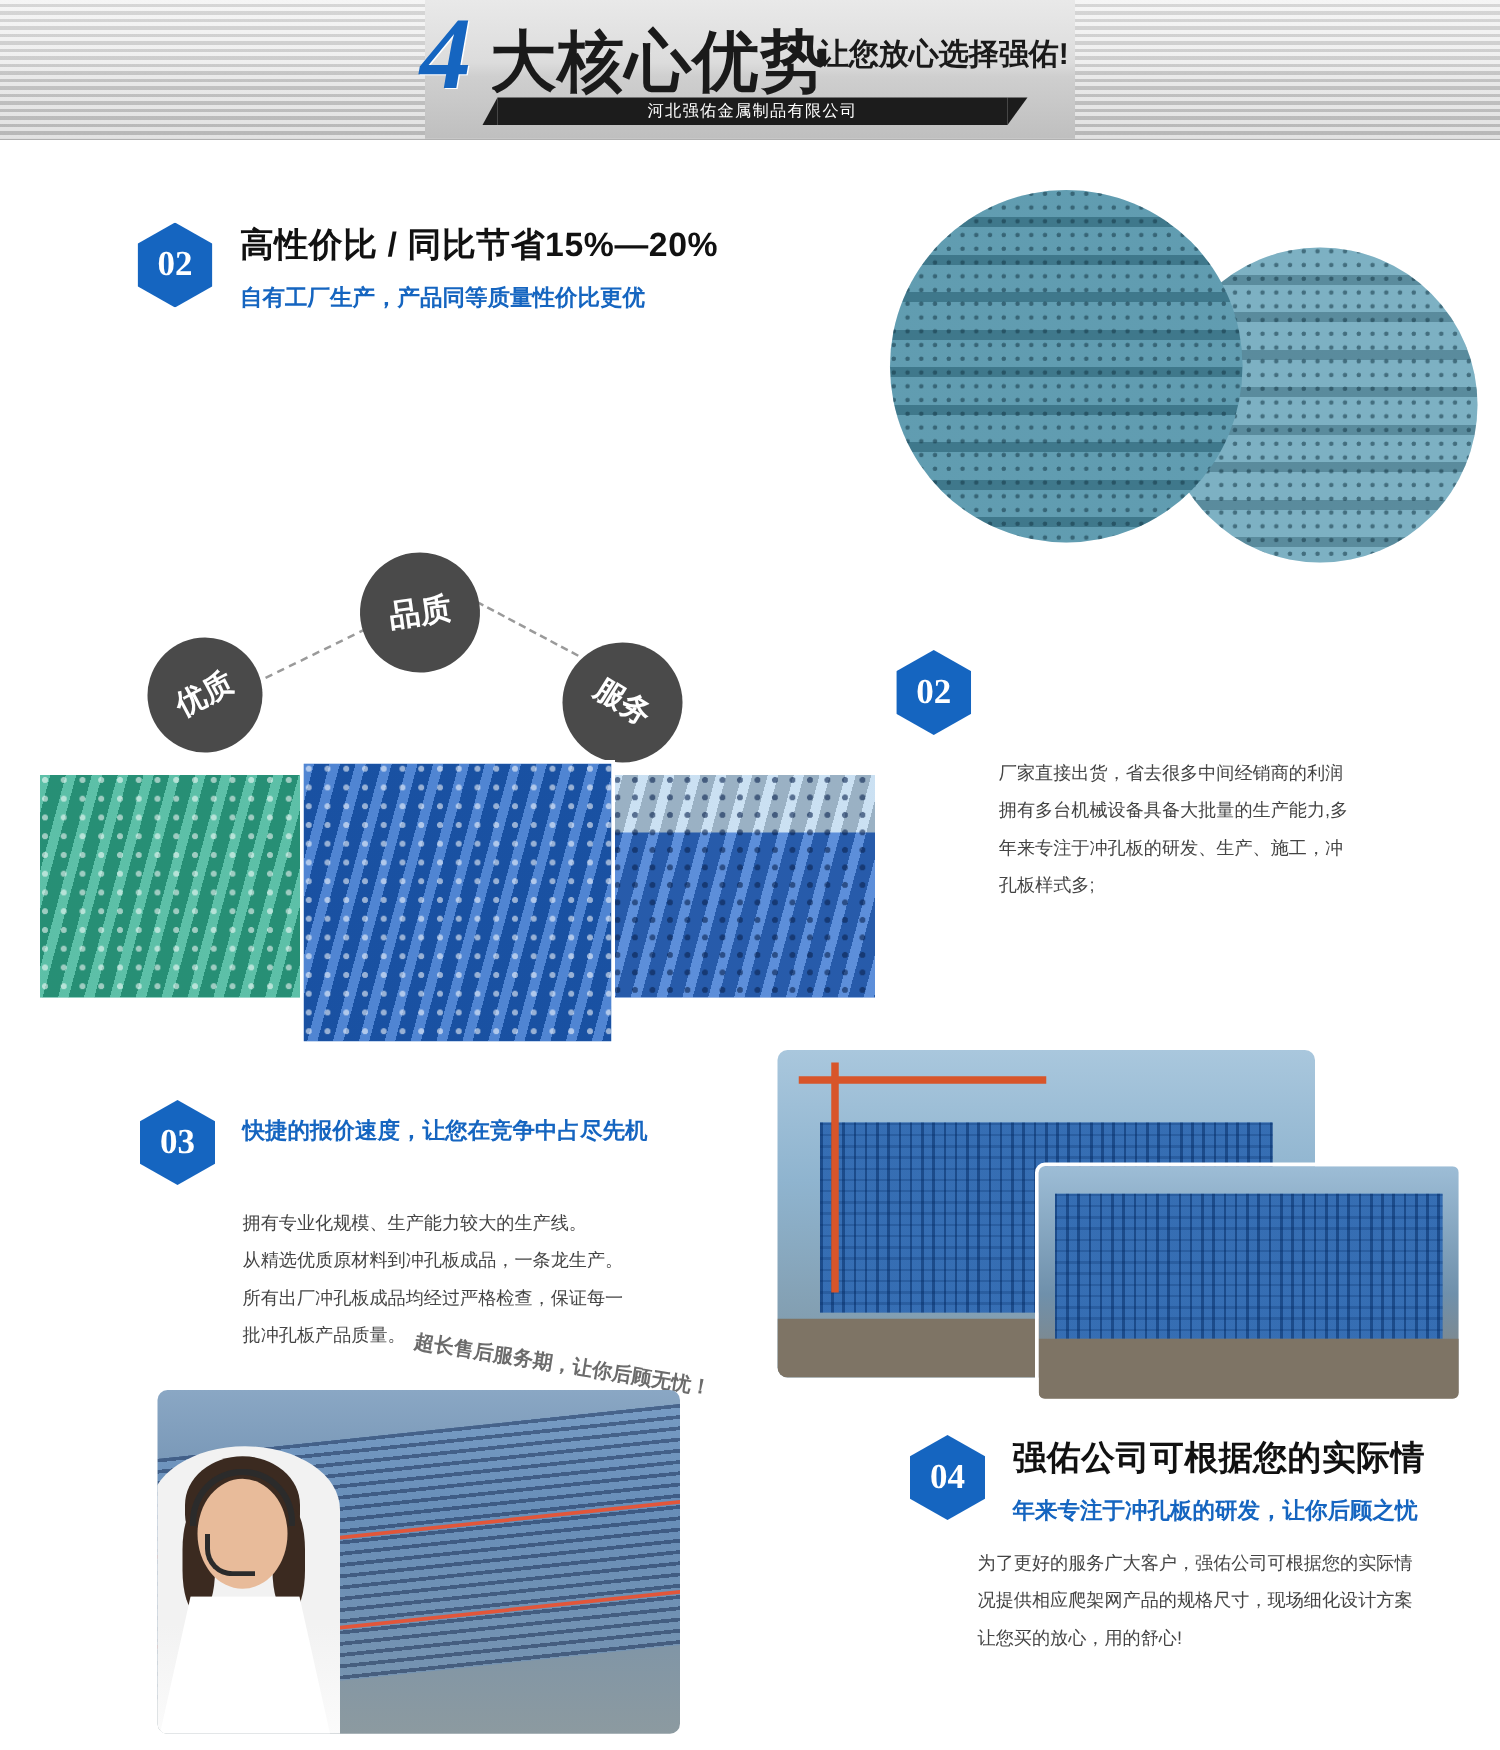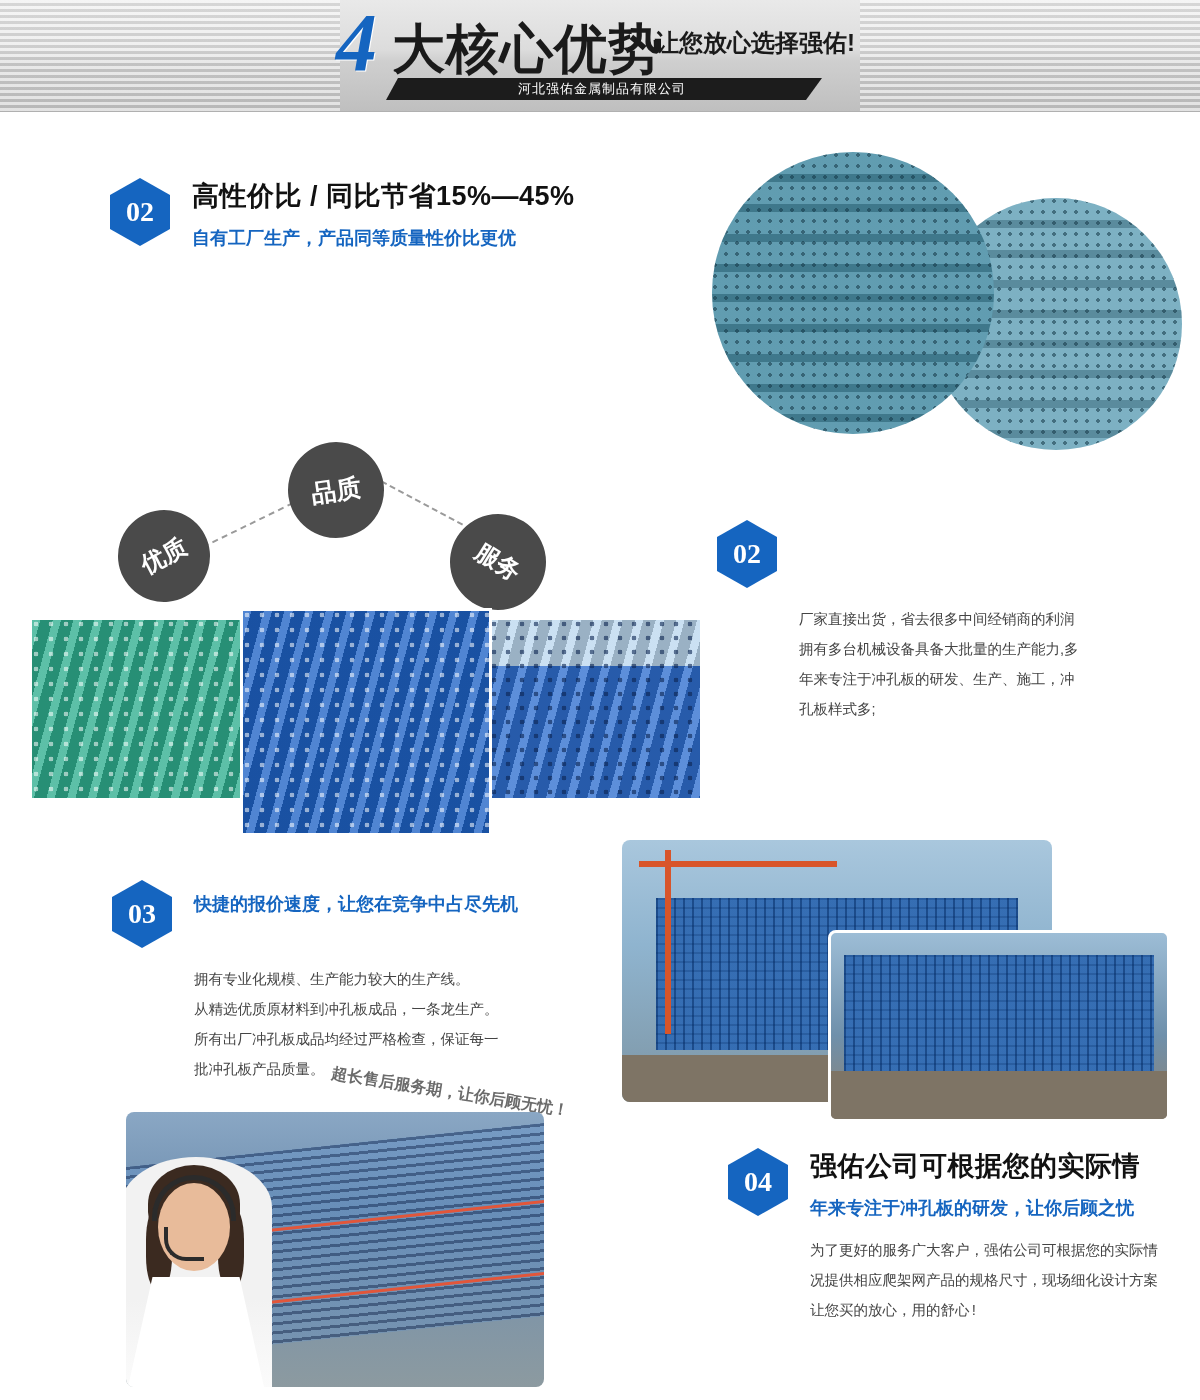--- a/index.html
+++ b/index.html
@@ -330,21 +330,21 @@
     <div class="head-title">大核心优势</div>
     <div class="head-sub">让您放心选择强佑!</div>
     <div class="head-ribbon">河北强佑金属制品有限公司</div>
   </div>
 </div>
 
 <div class="sec01">
   <div class="row">
     <div class="hexnum">02</div>
     <div style="flex:1;">
-      <div class="blk-title">高性价比 / 同比节省15%—45%</div>
+      <div class="blk-title">高性价比 / 同比节省15%—20%</div>
       <div class="blk-sub">自有工厂生产，产品同等质量性价比更优</div>
     </div>
   </div>
 </div>
 
 <div class="circle-img-b">
   <div class="slats"></div>
   <div class="perf"></div>
 </div>
 <div class="circle-img-a">
@@ -433,16 +433,16 @@
 </div>
 
 <div class="sec04">
   <div class="row">
     <div class="hexnum">04</div>
     <div style="flex:1;">
       <div class="blk-title">强佑公司可根据您的实际情</div>
       <div class="blk-sub">年来专注于冲孔板的研发，让你后顾之忧</div>
     </div>
   </div>
-  <div class="blk-body" style="margin-left:82px; white-space:pre-line;font-family:Liberation Mono, monospace;">为了更好的服务广大客户，强佑公司可根据您的实际情
+  <div class="blk-body" style="margin-left:54px; white-space:pre-line;">为了更好的服务广大客户，强佑公司可根据您的实际情
 况提供相应爬架网产品的规格尺寸，现场细化设计方案
 让您买的放心，用的舒心!</div>
 </div>
 
 </body></html>

